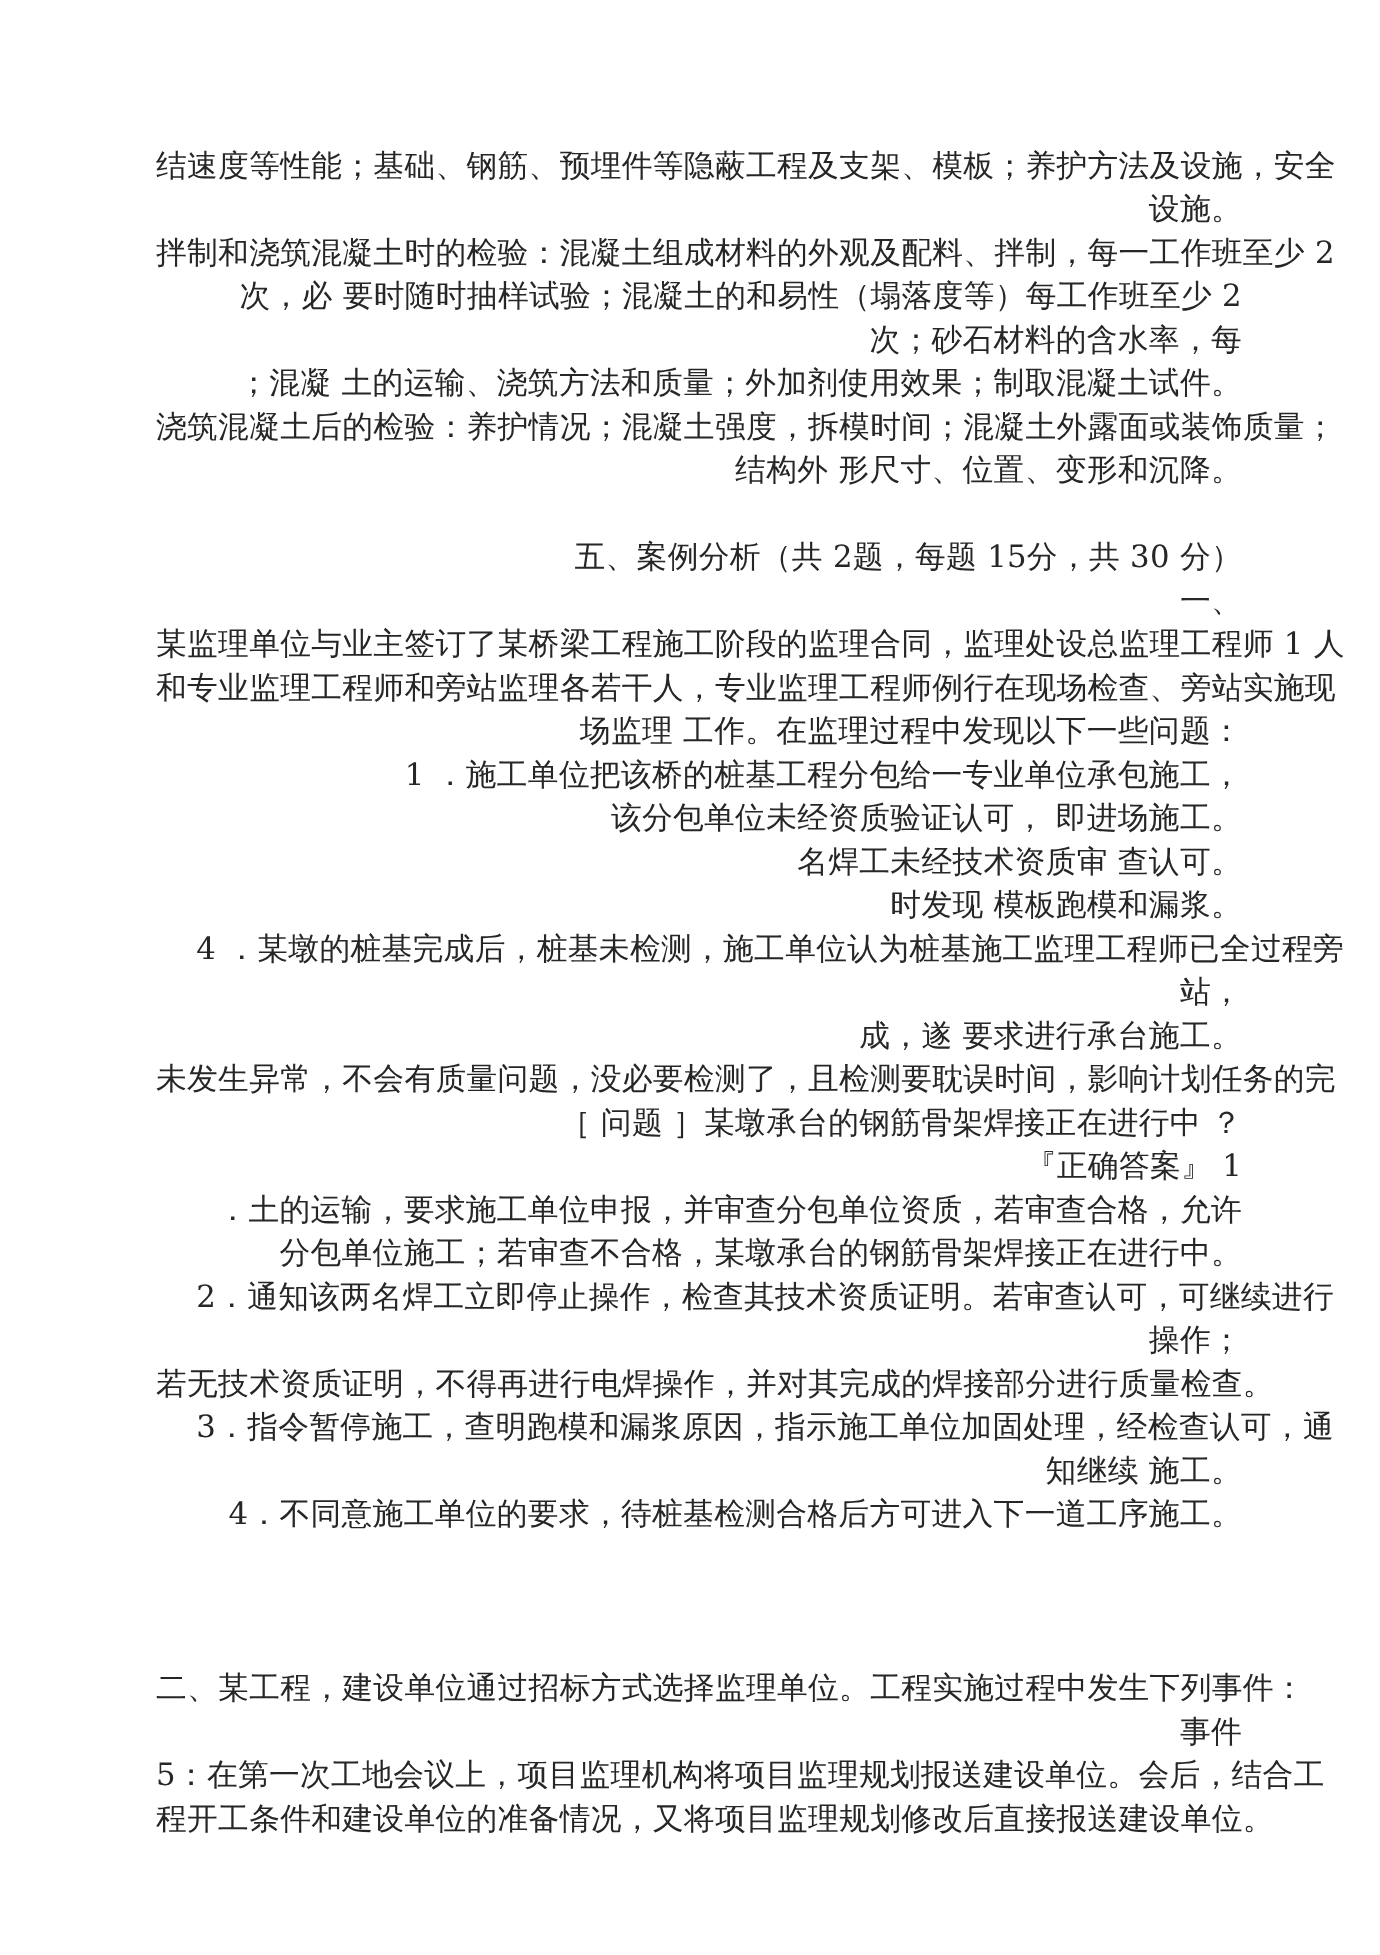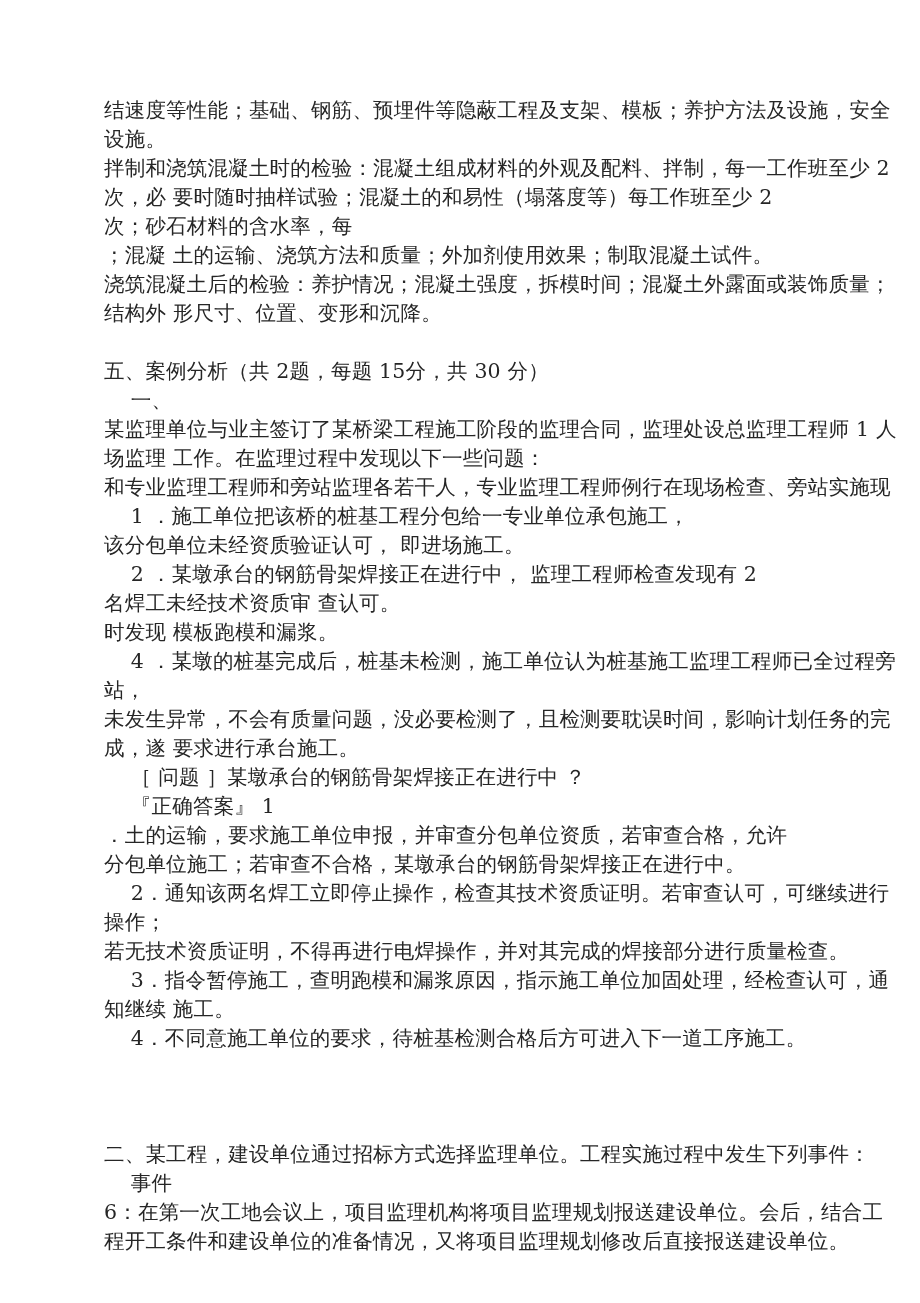--- a/index.html
+++ b/index.html
@@ -42,61 +42,61 @@
   }
 
   
   .ln.blank {
     color: transparent;
   }
 
   
   #doc-body .ln {
     text-rendering: optimizeLegibility;
+    text-align: right;
   }
 </style>
 </head>
 <body>
 
 <div id="page" style="background: rgb(255, 255, 255);">
   <div id="doc-body" style="color: rgb(38, 38, 38);">
       <div class="ln">结速度等性能；基础、钢筋、预埋件等隐蔽工程及支架、模板；养护方法及设施，安全</div>
       <div class="ln">设施。</div>
       <div class="ln">拌制和浇筑混凝土时的检验：混凝土组成材料的外观及配料、拌制，每一工作班至少 2</div>
       <div class="ln">次，必 要时随时抽样试验；混凝土的和易性（塌落度等）每工作班至少 2</div>
       <div class="ln">次；砂石材料的含水率，每</div>
       <div class="ln">；混凝 土的运输、浇筑方法和质量；外加剂使用效果；制取混凝土试件。</div>
       <div class="ln">浇筑混凝土后的检验：养护情况；混凝土强度，拆模时间；混凝土外露面或装饰质量；</div>
       <div class="ln">结构外 形尺寸、位置、变形和沉降。</div>
       <div class="ln blank">&nbsp;</div>
       <div class="ln">五、案例分析（共 2题，每题 15分，共 30 分）</div>
       <div class="ln">    一、</div>
       <div class="ln">某监理单位与业主签订了某桥梁工程施工阶段的监理合同，监理处设总监理工程师 1 人</div>
+      <div class="ln">和专业监理工程师和旁站监理各若干人，专业监理工程师例行在现场检查、旁站实施现</div>
       <div class="ln">场监理 工作。在监理过程中发现以下一些问题：</div>
-      <div class="ln">和专业监理工程师和旁站监理各若干人，专业监理工程师例行在现场检查、旁站实施现</div>
       <div class="ln">    1 ．施工单位把该桥的桩基工程分包给一专业单位承包施工，</div>
       <div class="ln">该分包单位未经资质验证认可， 即进场施工。</div>
-      <div class="ln">    2 ．某墩承台的钢筋骨架焊接正在进行中， 监理工程师检查发现有 2</div>
       <div class="ln">名焊工未经技术资质审 查认可。</div>
       <div class="ln">时发现 模板跑模和漏浆。</div>
       <div class="ln">    4 ．某墩的桩基完成后，桩基未检测，施工单位认为桩基施工监理工程师已全过程旁</div>
       <div class="ln">站，</div>
+      <div class="ln">成，遂 要求进行承台施工。</div>
       <div class="ln">未发生异常，不会有质量问题，没必要检测了，且检测要耽误时间，影响计划任务的完</div>
-      <div class="ln">成，遂 要求进行承台施工。</div>
       <div class="ln">    ［ 问题 ］某墩承台的钢筋骨架焊接正在进行中 ？</div>
       <div class="ln">    『正确答案』 1</div>
       <div class="ln">．土的运输，要求施工单位申报，并审查分包单位资质，若审查合格，允许</div>
       <div class="ln">分包单位施工；若审查不合格，某墩承台的钢筋骨架焊接正在进行中。</div>
       <div class="ln">    2．通知该两名焊工立即停止操作，检查其技术资质证明。若审查认可，可继续进行</div>
       <div class="ln">操作；</div>
       <div class="ln">若无技术资质证明，不得再进行电焊操作，并对其完成的焊接部分进行质量检查。</div>
       <div class="ln">    3．指令暂停施工，查明跑模和漏浆原因，指示施工单位加固处理，经检查认可，通</div>
       <div class="ln">知继续 施工。</div>
       <div class="ln">    4．不同意施工单位的要求，待桩基检测合格后方可进入下一道工序施工。</div>
       <div class="ln blank">&nbsp;</div>
       <div class="ln blank">&nbsp;</div>
       <div class="ln blank">&nbsp;</div>
       <div class="ln">二、某工程，建设单位通过招标方式选择监理单位。工程实施过程中发生下列事件：</div>
       <div class="ln">    事件</div>
-      <div class="ln">6：在第一次工地会议上，项目监理机构将项目监理规划报送建设单位。会后，结合工</div>
+      <div class="ln">5：在第一次工地会议上，项目监理机构将项目监理规划报送建设单位。会后，结合工</div>
       <div class="ln">程开工条件和建设单位的准备情况，又将项目监理规划修改后直接报送建设单位。</div>
     </div>
 </div>
 
 </body></html>

